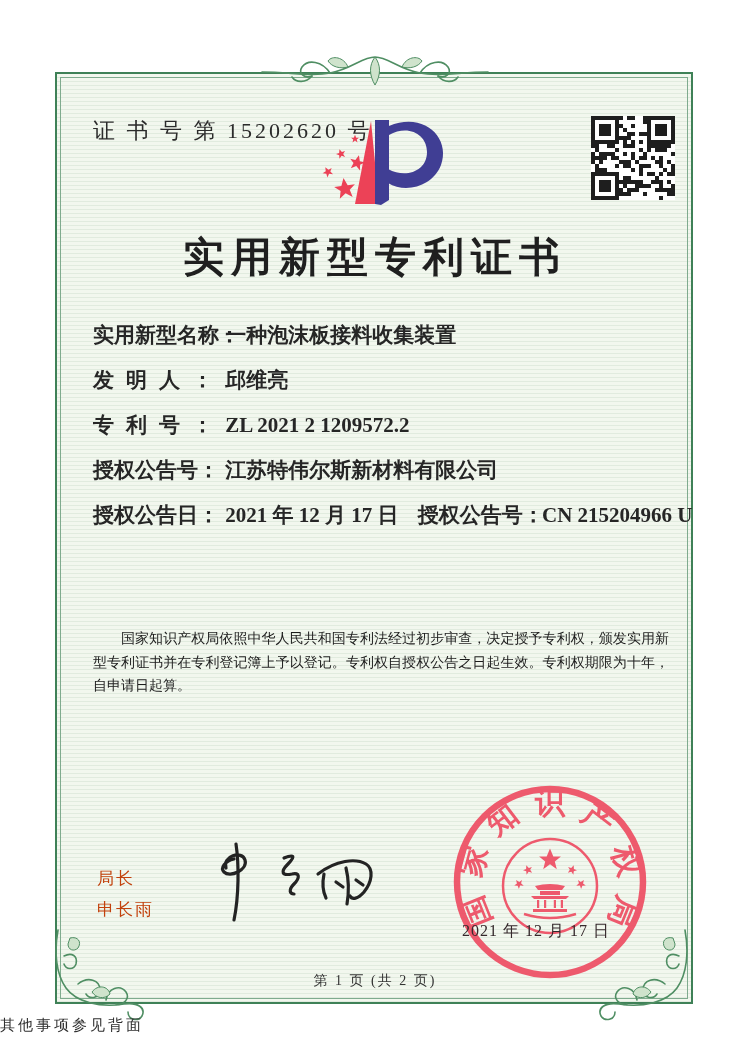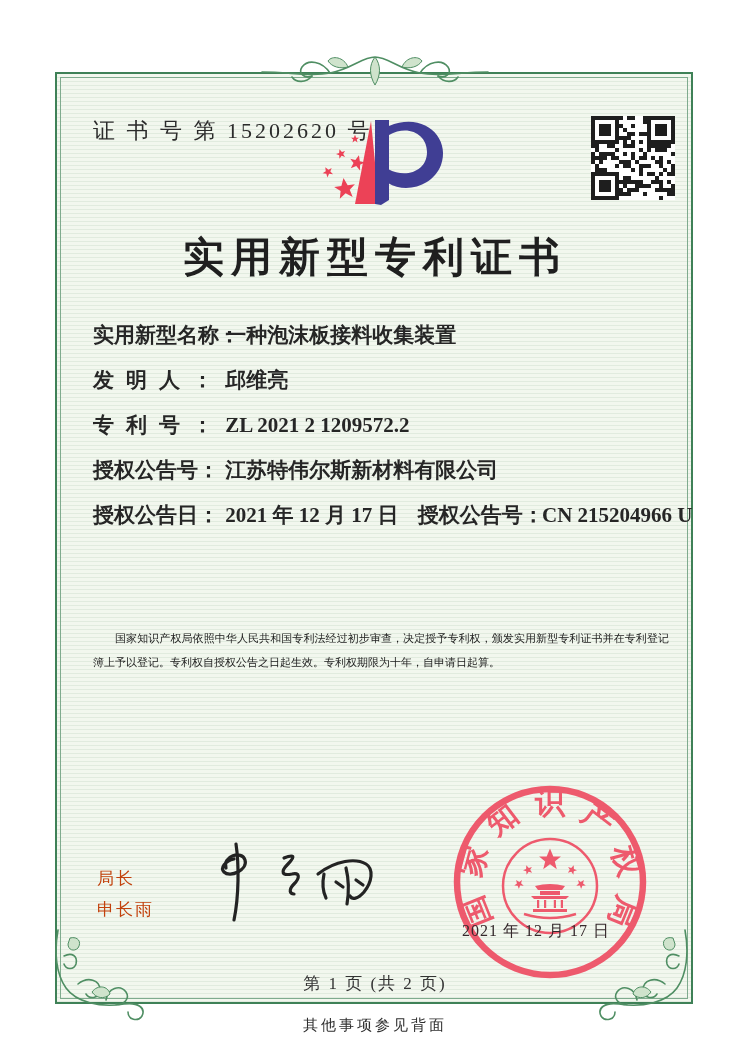--- a/index.html
+++ b/index.html
@@ -39,34 +39,34 @@
   .fields{position:absolute;left:93px;top:327px;width:575px;font-size:21px;font-weight:bold;}
   .field-row{height:17px;line-height:17px;margin-bottom:28px;white-space:nowrap;}
   .field-label{
     display:inline-block;width:120px;text-align:justify;text-align-last:justify;
     vertical-align:top;color:#262626;
   }
   .field-value{margin-left:7px;color:#262626;}
   .grant-row .group2{margin-left:14px;}
   .grant-row .group2 .field-label{width:112px;}
   
-  .paras{position:absolute;left:93px;top:627px;width:576px;font-size:11px;line-height:23.5px;color:#1c1c1c;}
+  .paras{position:absolute;left:93px;top:627px;width:576px;font-size:14px;line-height:23.5px;color:#1c1c1c;}
   .paras p{margin:0;text-indent:2em;text-align:justify;}
   
   .signer{position:absolute;left:97px;top:863px;font-size:17px;letter-spacing:2px;line-height:31px;color:#c2410c;}
   .signature{position:absolute;left:198px;top:834px;width:200px;height:95px;z-index:2;}
   .seal{position:absolute;left:448px;top:778px;width:210px;height:210px;z-index:3;opacity:0.92;}
   .seal text{font-size:30px;font-weight:bold;fill:#ee4d63;text-anchor:middle;
     font-family:"Liberation Serif","DejaVu Serif",serif;}
   .seal-date{
     position:absolute;left:462px;top:921px;width:190px;z-index:4;
     font-size:16px;letter-spacing:1px;color:#35292c;white-space:nowrap;
   }
-  .page-info{position:absolute;left:0;top:972px;width:750px;text-align:center;font-size:17px;letter-spacing:2px;color:#333;}
-  .back-note{position:absolute;left:0;top:1016px;width:750px;text-align:center;font-size:15px;letter-spacing:3px;color:#2e2e2e;}
+  .page-info{position:absolute;left:0;top:972px;width:750px;text-align:center;font-size:14px;letter-spacing:2px;color:#333;}
+  .back-note{position:absolute;left:0;top:1016px;width:750px;text-align:left;font-size:15px;letter-spacing:3px;color:#2e2e2e;}
   .green-stroke{stroke:#4f8e63;fill:none;stroke-width:1.6;stroke-linecap:round;}
   .green-fill{fill:#cfe3cc;stroke:#4f8e63;stroke-width:1;}
 </style>
 </head>
 <body>
 
 <div class="frame">
   <div class="frame-inner"></div>
 </div>
 

